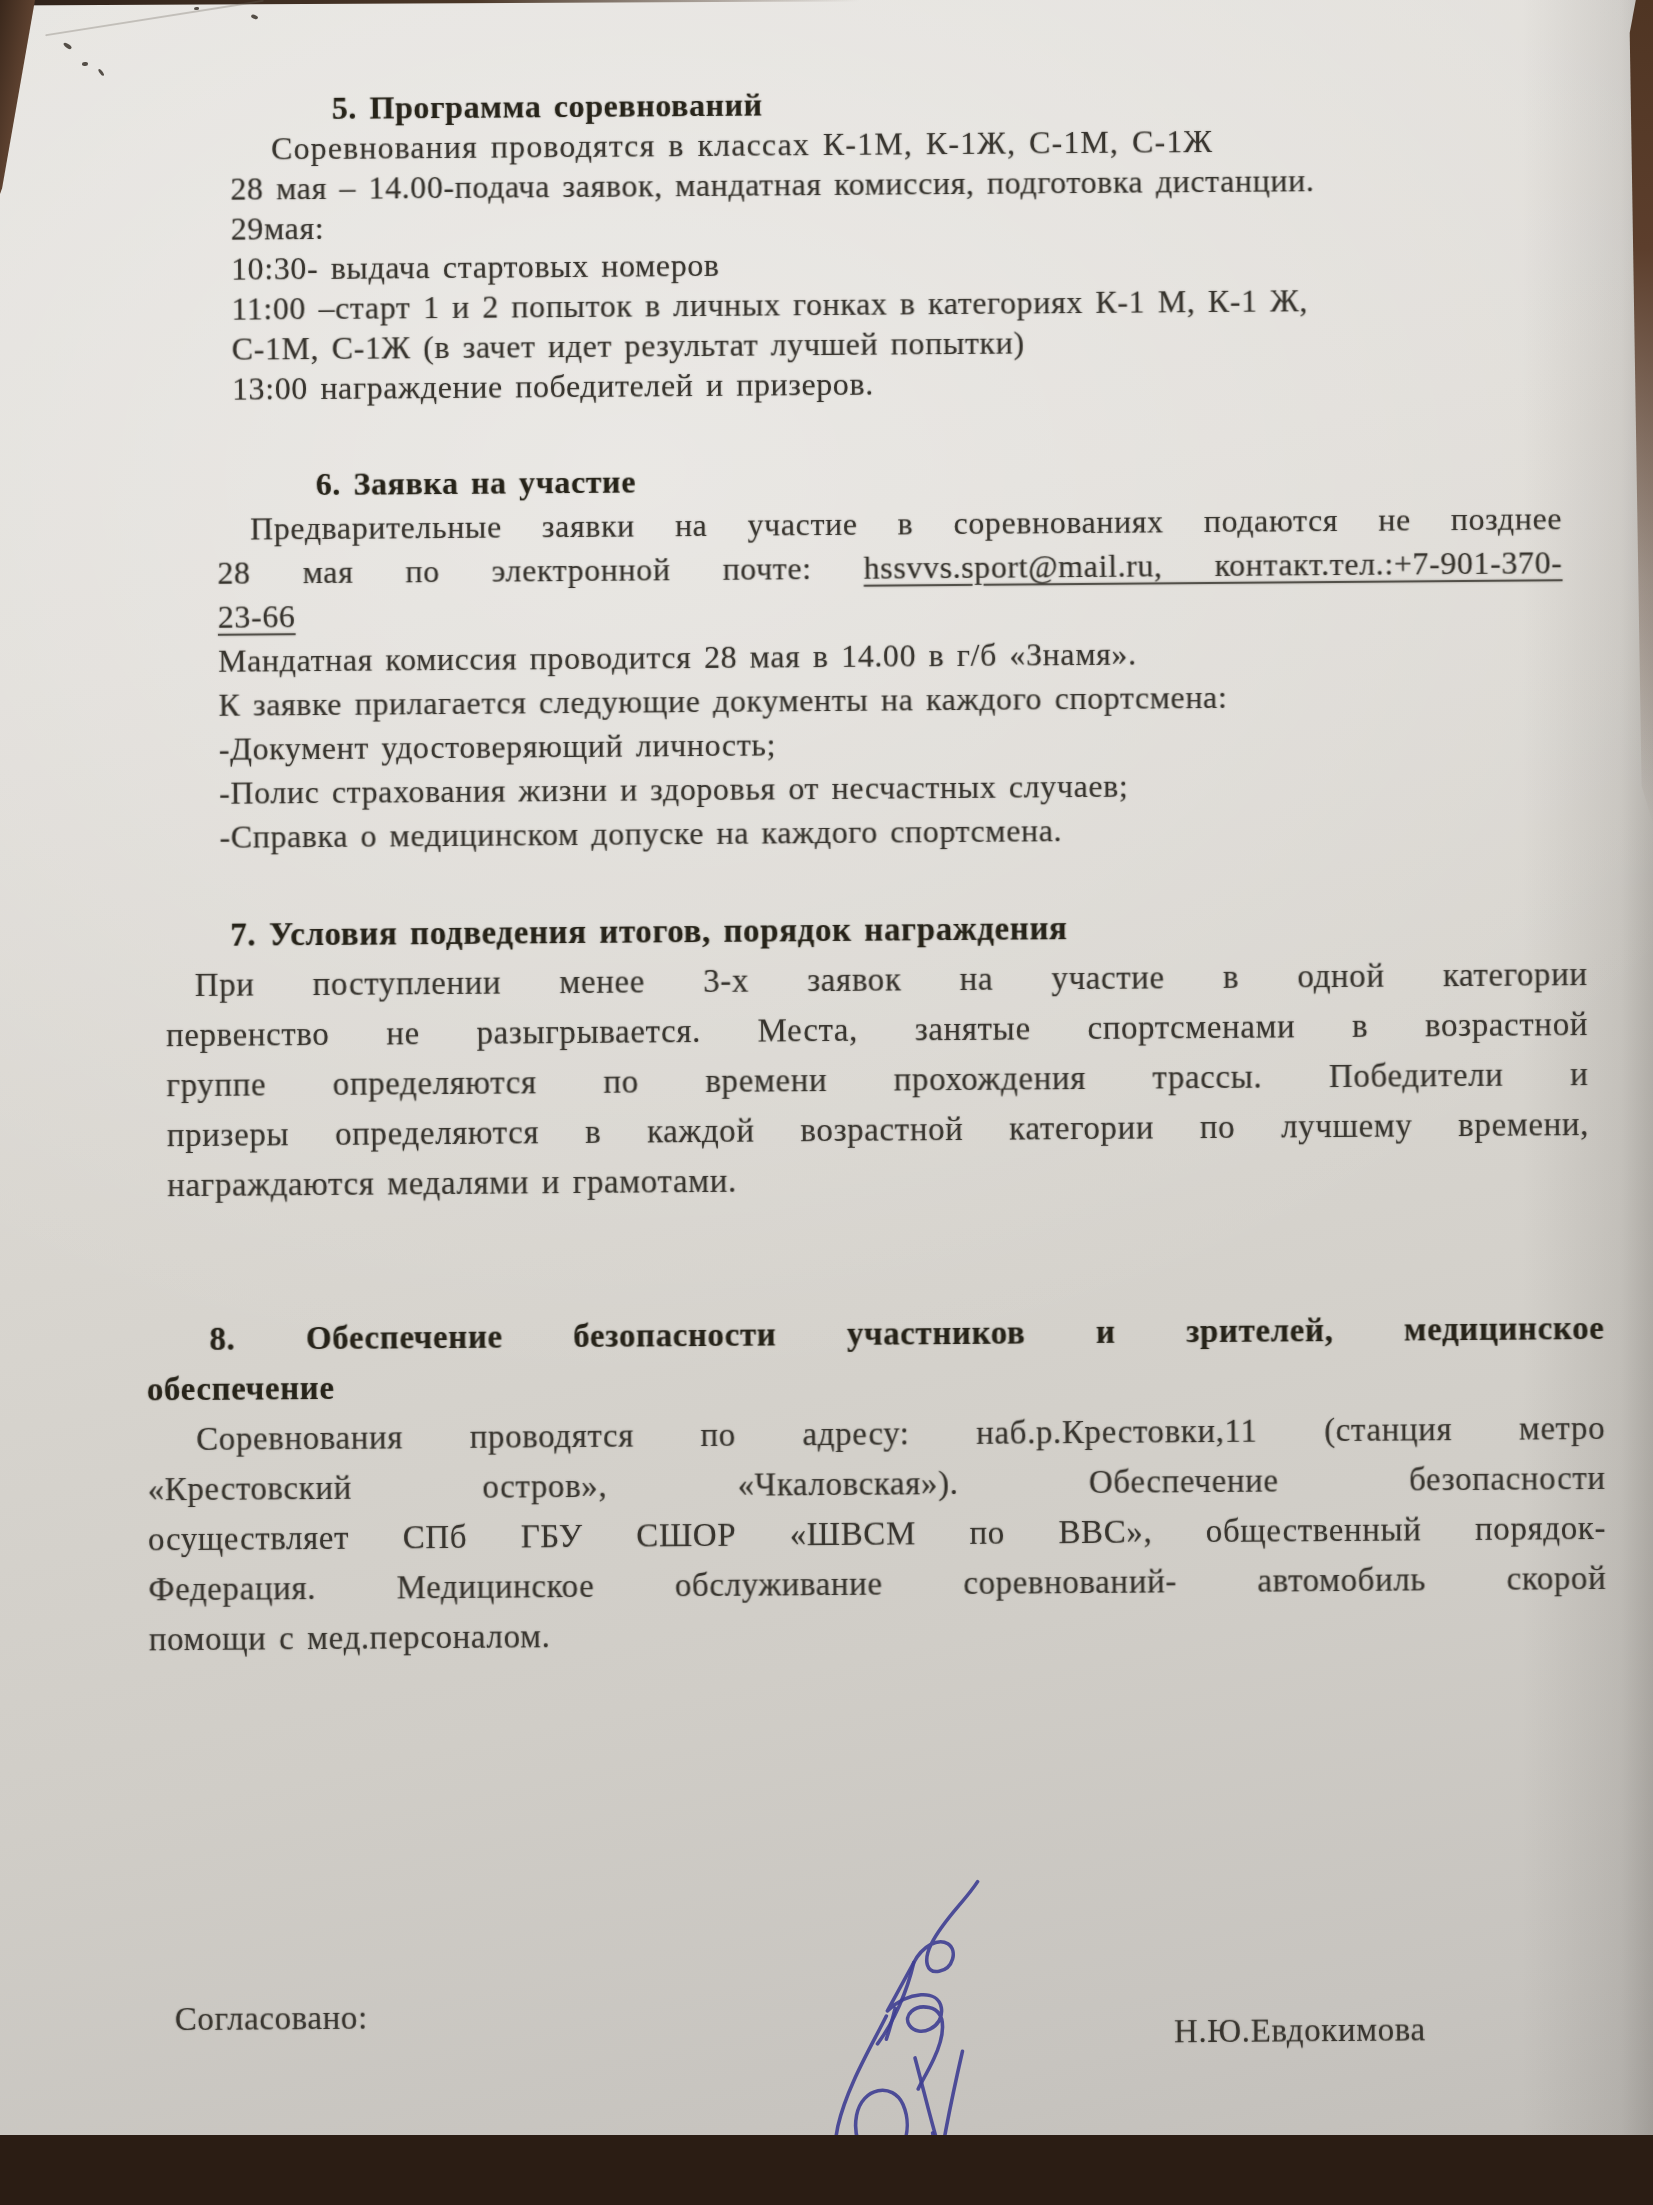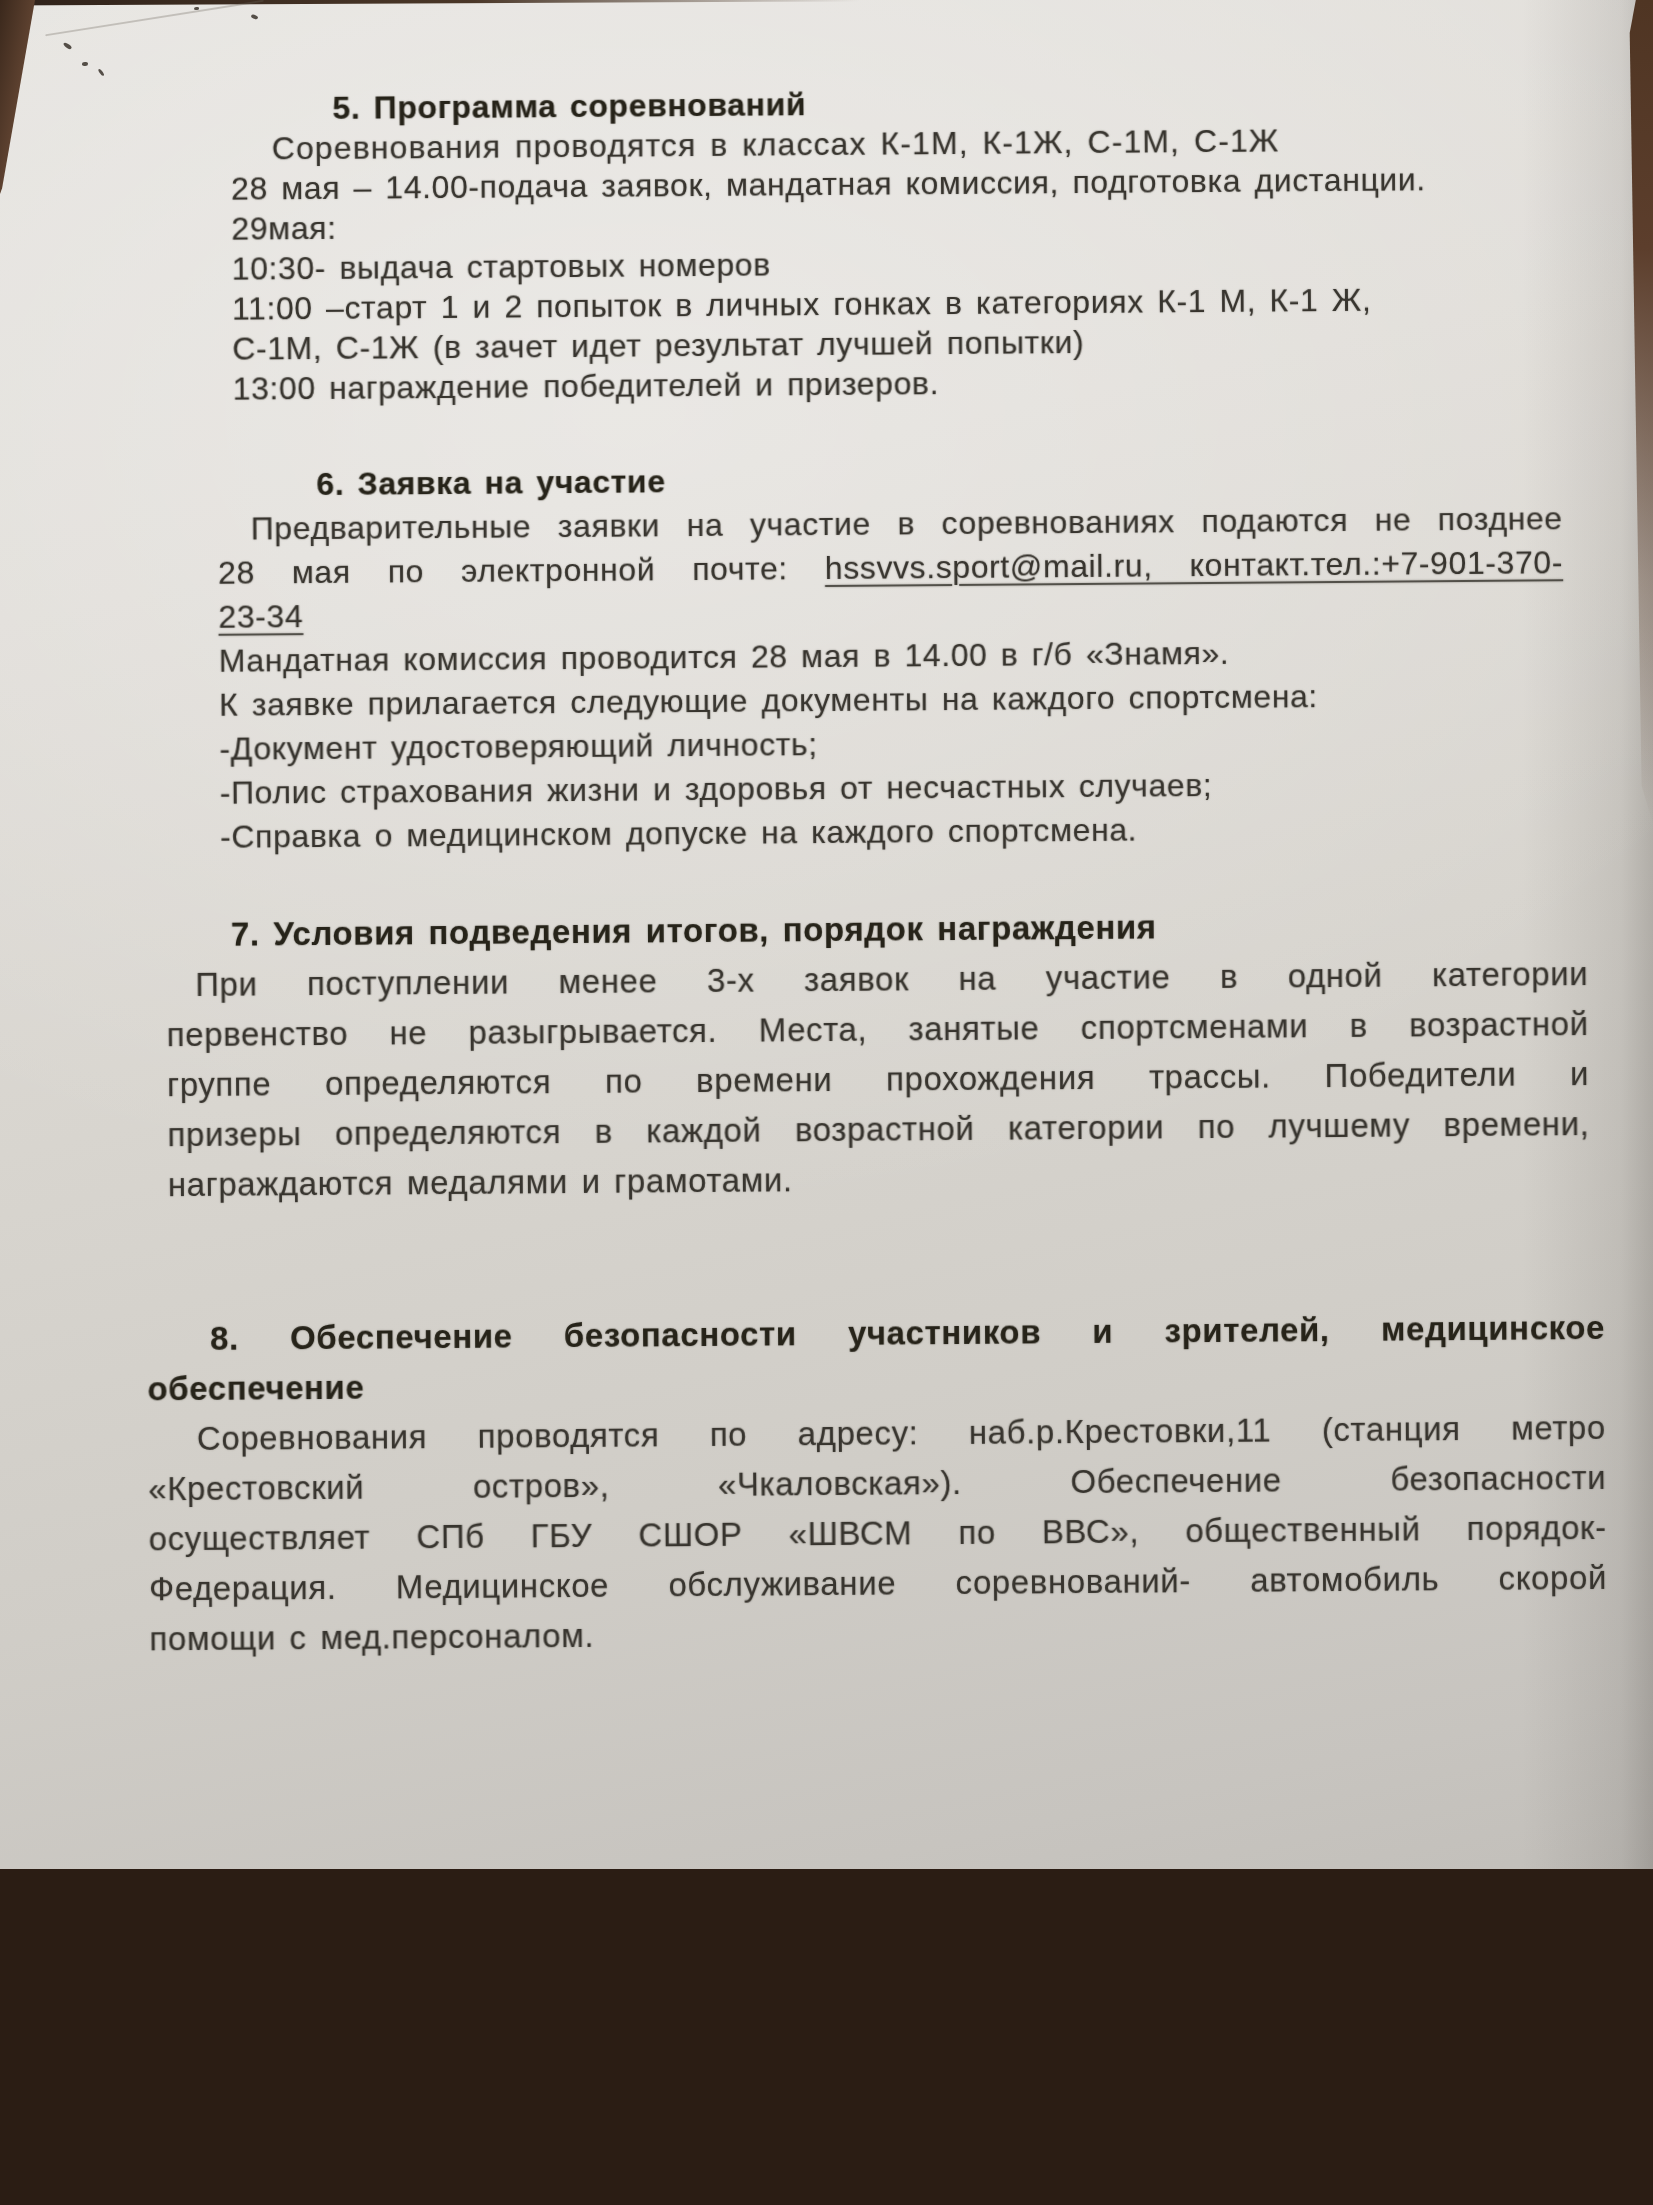--- a/index.html
+++ b/index.html
@@ -1,17 +1,17 @@
 <!DOCTYPE html>
 <html style="font-size:8.8px"><head>
 <meta charset="utf-8">
 <style>
   html,body{margin:0;padding:0;background:#2b1d14;}
-  .photo{position:relative;width:1654px;height:1869px;overflow:hidden;
-         font-family:Liberation Sans, sans-serif;}
+  .photo{position:relative;width:1654px;height:2135px;overflow:hidden;
+         font-family:Liberation Serif, serif;}
   .paper{position:absolute;inset:0;
     background:
       radial-gradient(120% 70% at 38% 22%, rgba(255,255,255,.30), rgba(255,255,255,0) 62%),
       linear-gradient(90deg, rgba(0,0,0,0) 92%, rgba(40,35,30,.10) 98%, rgba(40,35,30,.22) 100%),
       linear-gradient(168deg, #e6e4e0 0%, #e0ddd8 28%, #d8d5cf 52%, #d0cdc7 74%, #c7c4bf 92%, #c2bfba 100%);}
   
   .top-edge{position:absolute;left:0;top:0;width:860px;height:5.5px;
     background:linear-gradient(90deg,#2f221a,#4a3728 55%,rgba(74,55,40,0));
     clip-path:polygon(0 0,100% 0,100% 25%,0 100%);}
   .left-wedge{position:absolute;left:0;top:0;width:35px;height:194px;
@@ -86,21 +86,21 @@
       <p>10:30- выдача стартовых номеров</p>
       <p>11:00 –старт 1 и 2 попыток в личных гонках в категориях К-1 М, К-1 Ж,</p>
       <p>С-1М, С-1Ж (в зачет идет результат лучшей попытки)</p>
       <p>13:00 награждение победителей и призеров.</p>
     </section>
 
     <section class="s6">
       <p class="h">6. Заявка на участие</p>
       <p class="ind stretch">Предварительные заявки на участие в соревнованиях подаются не позднее</p>
       <p class="stretch"><span>28 мая по электронной почте: </span><span class="u">hssvvs.sport@mail.ru, контакт.тел.:+7-901-370-</span></p>
-      <p><span class="u">23-34</span></p>
+      <p><span class="u">23-66</span></p>
       <p>Мандатная комиссия проводится 28 мая в 14.00 в г/б «Знамя».</p>
       <p>К заявке прилагается следующие документы на каждого спортсмена:</p>
       <p>-Документ удостоверяющий личность;</p>
       <p>-Полис страхования жизни и здоровья от несчастных случаев;</p>
       <p>-Справка о медицинском допуске на каждого спортсмена.</p>
     </section>
 
     <section class="s7">
       <p class="h">7. Условия подведения итогов, порядок награждения</p>
       <p class="ind stretch">При поступлении менее 3-х заявок на участие в одной категории</p>

